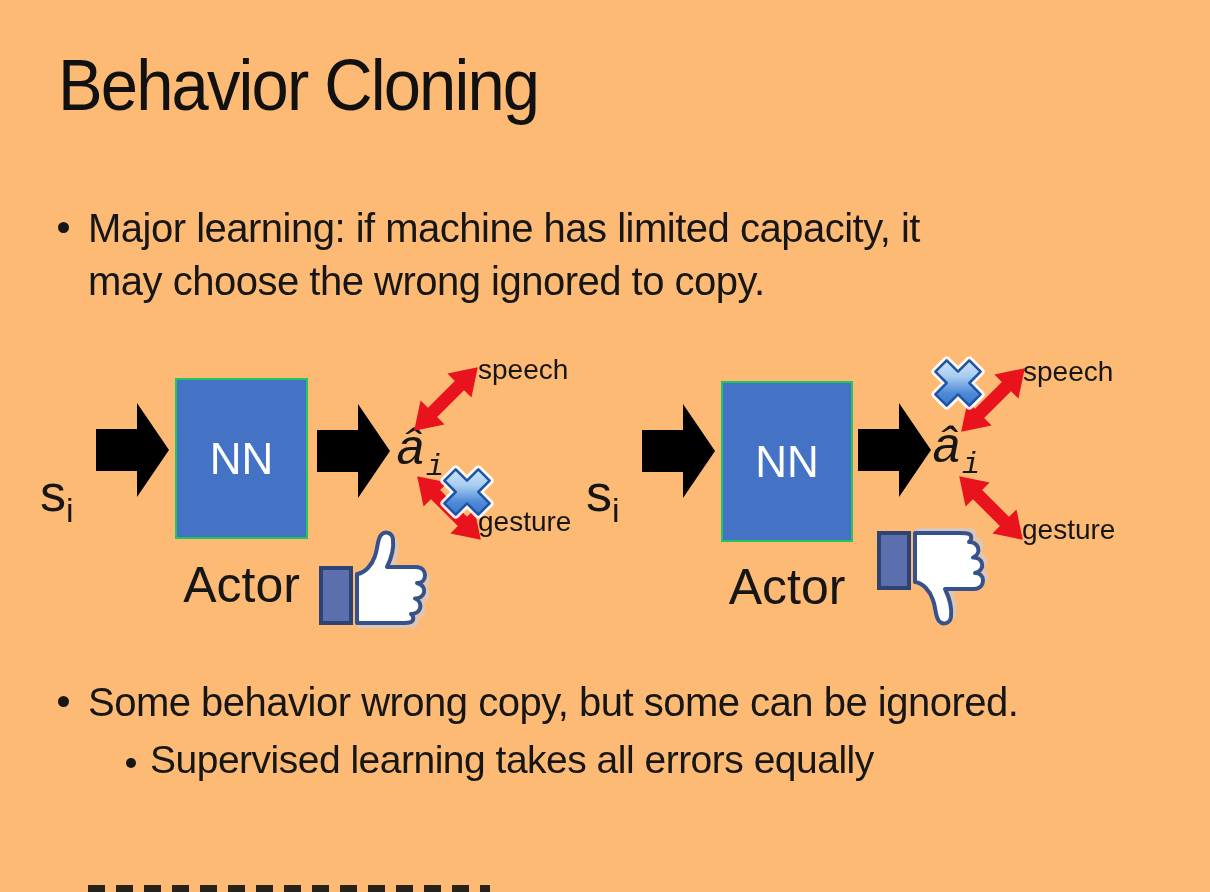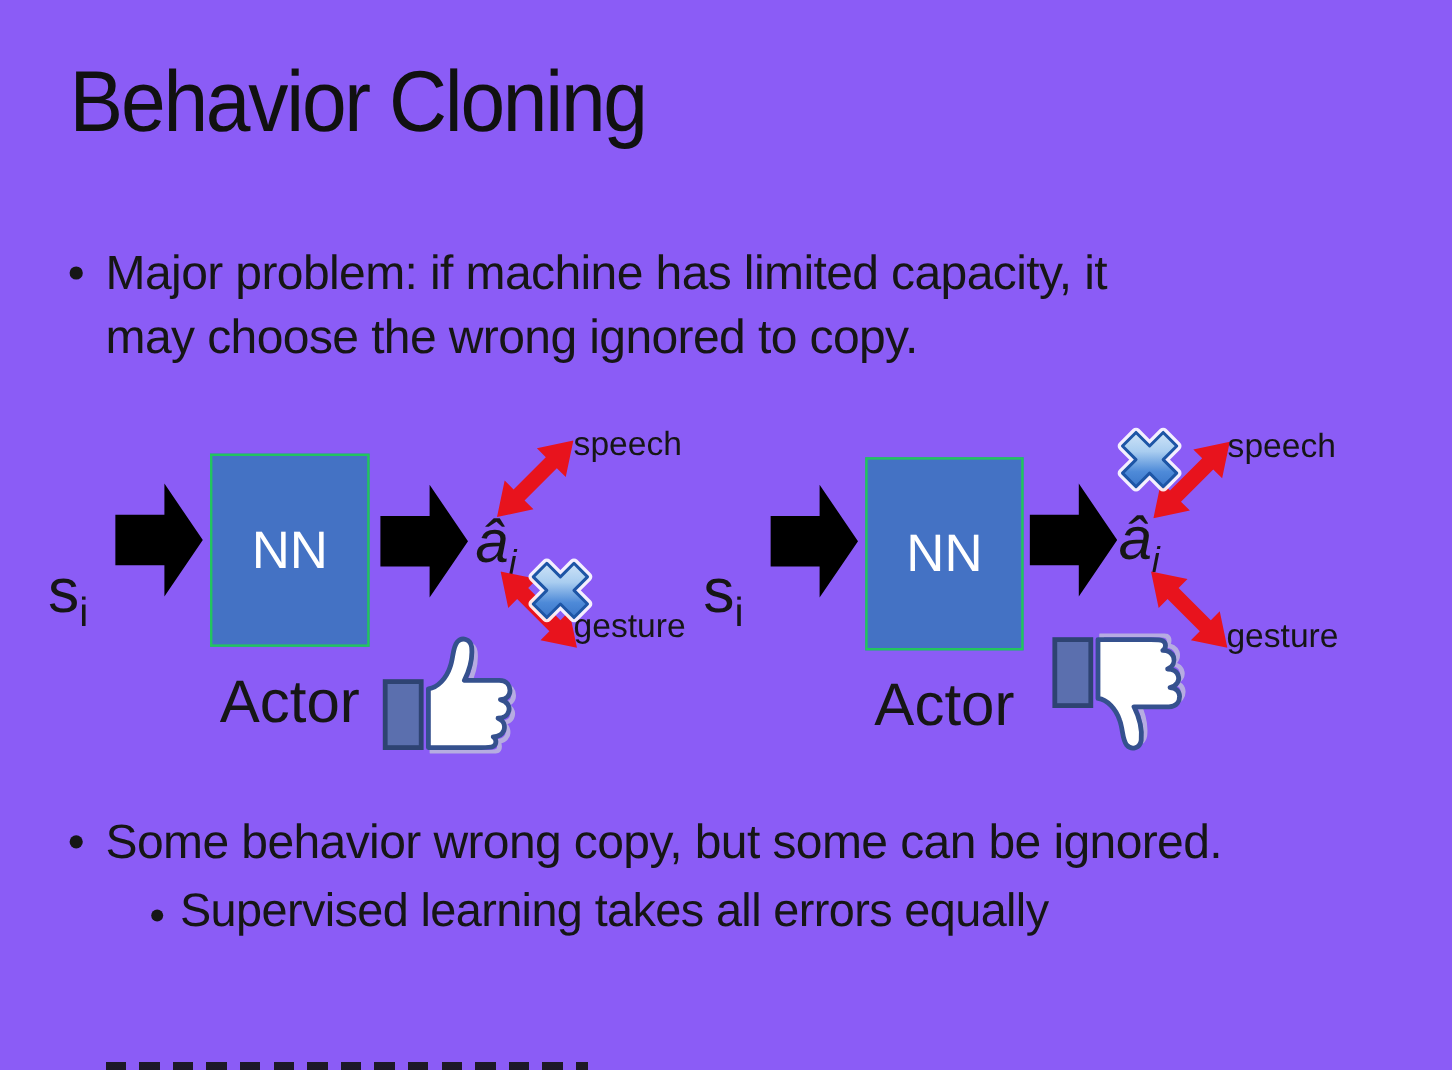--- a/index.html
+++ b/index.html
@@ -1,19 +1,19 @@
 <!DOCTYPE html>
 <html><head>
 <meta charset="utf-8">
 <style>
   html,body{margin:0;padding:0;background:#ffffff;}
   .slide{
     position:relative;
     width:1210px;height:892px;
-    background:#8b5cf6;
+    background:#fdba74;
     overflow:hidden;
     font-family:"Liberation Sans",sans-serif;
     color:#161616;
   }
   .abs{position:absolute;}
   .title{
     left:58px;top:44px;
     font-size:72px;font-weight:400;letter-spacing:-2px;
     transform:scaleX(0.93);transform-origin:left top;
     color:#111111;white-space:nowrap;
@@ -28,42 +28,42 @@
     font-size:39px;letter-spacing:-0.5px;white-space:nowrap;
   }
   .nn-box{
     background:#4472C4;border:2px solid #22c55e;box-sizing:border-box;
     display:flex;align-items:center;justify-content:center;
   }
   .nn-label{color:#ffffff;font-size:44px;letter-spacing:0;}
   .actor-label{font-size:50px;text-align:center;white-space:nowrap;}
   .io-label{font-size:52px;white-space:nowrap;margin-top:43px;}
   .io-label sub{font-size:34px;}
-  .ahat{font-family:Liberation Sans, sans-serif;font-style:italic;font-size:50px;white-space:nowrap;}
+  .ahat{font-family:Liberation Mono, monospace;font-style:italic;font-size:50px;white-space:nowrap;}
   .ahat sub{font-size:30px;font-style:italic;}
   .branch-label{font-size:28px;white-space:nowrap;}
   .rot-m45{transform:rotate(-45deg);}
   .rot-45{transform:rotate(45deg);}
   .flip-v{transform:scaleY(-1);}
   .cutoff-artifact{
     left:88px;top:885px;width:402px;height:7px;
     background:repeating-linear-gradient(90deg,#111 0 17px,transparent 17px 28px);
     opacity:0.9;
   }
 </style>
 </head>
 <body>
 
 <div class="slide">
 
   <div class="abs title">Behavior Cloning</div>
 
   <div class="abs bullet-dot" style="left:58px;top:222px;"></div>
   <div class="abs body-text" style="left:88px;top:202px;">
-    <div>Major problem: if machine has limited capacity, it</div>
+    <div>Major learning: if machine has limited capacity, it</div>
     <div>may choose the wrong ignored to copy.</div>
   </div>
 
   <div>
     <div class="abs io-label" style="left:40px;top:420px;"><span>s</span><sub>i</sub></div>
 
     <svg class="abs" style="left:96px;top:402px;" width="74" height="96" viewBox="0 0 74 96">
       <polygon points="0,27 41,27 41,1 73,48 41,95 41,69 0,69" fill="#000000"></polygon>
     </svg>
 

